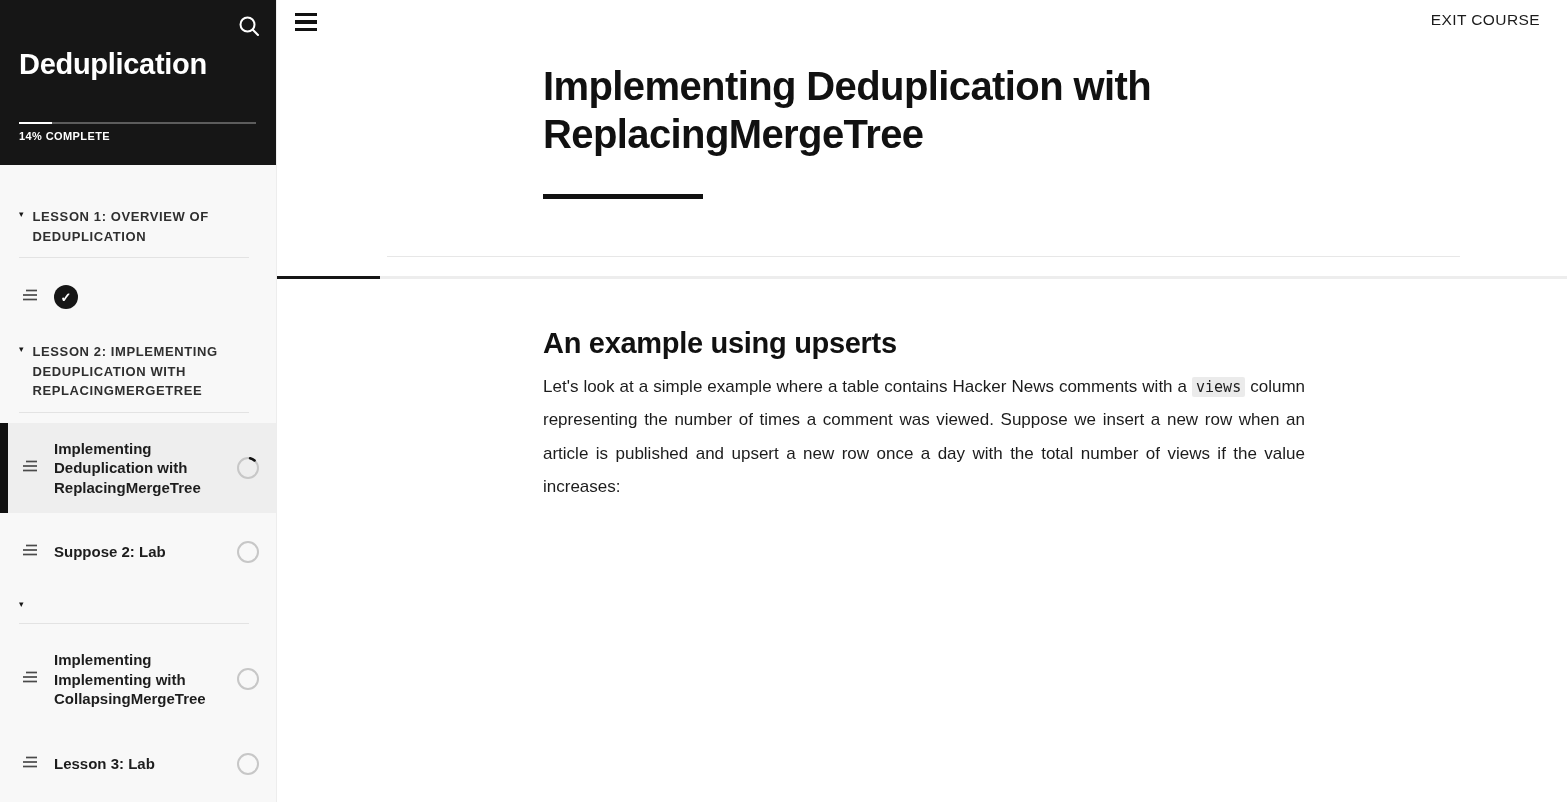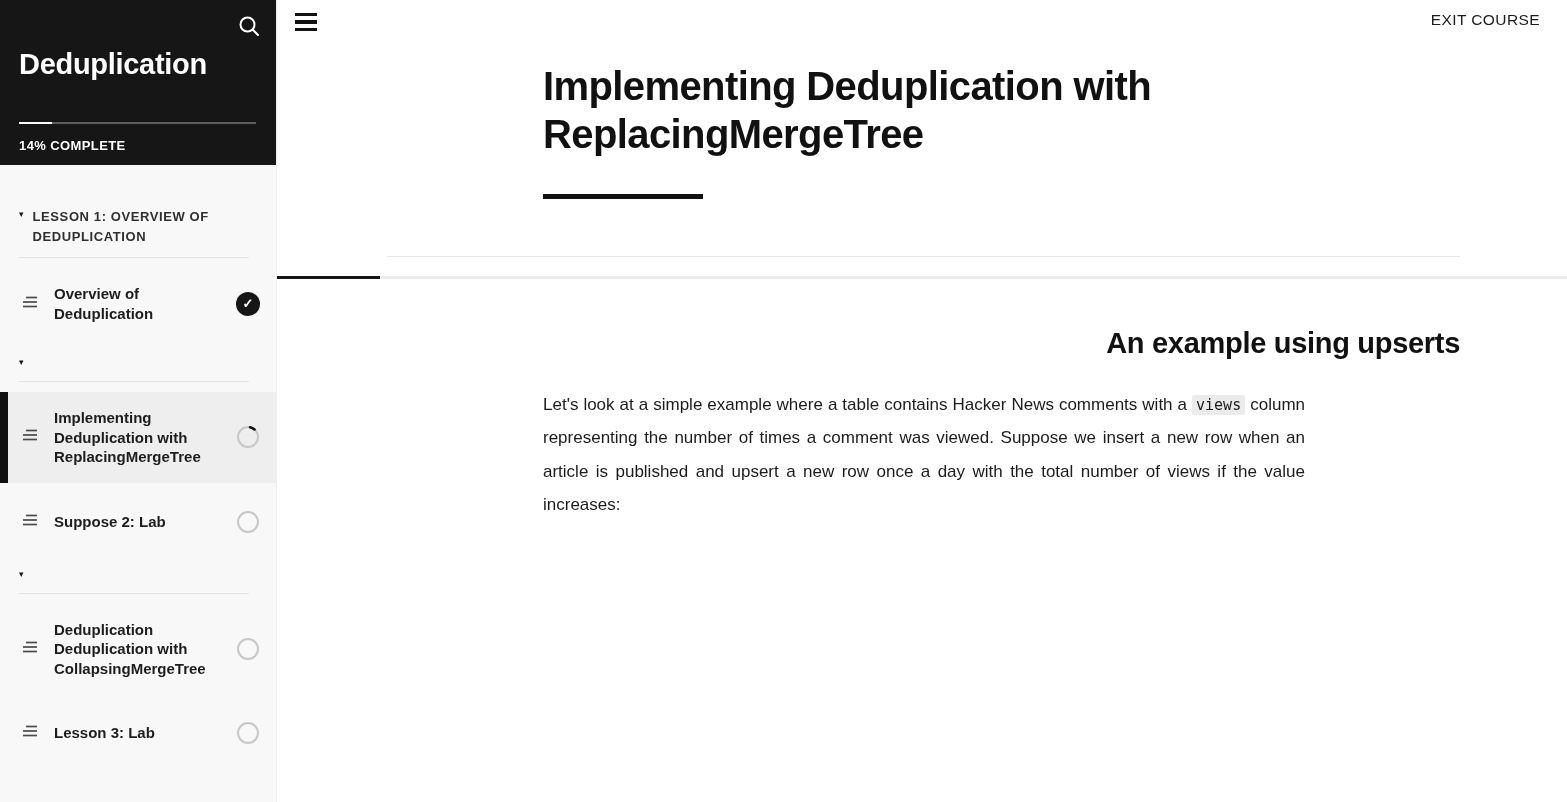--- a/index.html
+++ b/index.html
@@ -6,21 +6,21 @@
   html,body { width:1567px; height:802px; overflow:hidden; }
   body { display:flex; font-family:"Liberation Sans", sans-serif; background:#fff; color:#1c1c1c; }
 
   
   .sidebar { width:277px; height:802px; background:#f8f8f8; border-right:1px solid #ededed; flex:0 0 277px; overflow:hidden; }
   .sb-header { position:relative; height:165px; background:#161616; color:#fff; }
   .sb-search { position:absolute; top:14px; right:15px; width:24px; height:24px; cursor:pointer; }
   .sb-title { position:absolute; left:19px; top:48px; font-size:29px; font-weight:700; letter-spacing:-0.3px; }
   .sb-progress-track { position:absolute; left:19px; right:20px; top:122px; height:2px; background:#5c5c5c; }
   .sb-progress-fill { height:100%; background:#ffffff; }
-  .sb-progress-label { position:absolute; left:19px; top:138px; font-size:13px; font-weight:700; letter-spacing:0.4px; }
+  .sb-progress-label { position:absolute; left:19px; top:130px; font-size:11px; font-weight:700; letter-spacing:0.4px; }
 
   .sb-nav { padding-top:42px; }
   .sb-section { margin-bottom:16px; }
   .sb-section-header { display:flex; gap:9px; padding:0 26px 11px 19px; cursor:pointer; }
   .sb-tri { font-size:9px; color:#161616; line-height:15px; }
   .sb-section-label { font-size:13px; font-weight:700; letter-spacing:0.6px; color:#2f2f2f; line-height:1.5; text-transform:uppercase; }
   .sb-divider { height:1px; background:#e3e3e3; margin:0 27px 0 19px; }
 
   .sb-item { display:flex; align-items:center; gap:13px; padding:16px 16px 16px 19px; margin-top:10px; cursor:pointer; }
   .sb-item.active { background:#eeeeee; border-left:8px solid #111; padding-left:11px; }
@@ -37,24 +37,24 @@
   .exit-link { position:absolute; right:27px; top:11px; font-size:15.5px; letter-spacing:0.4px; color:#1b1b1b; text-decoration:none; cursor:pointer; }
 
   .reading-progress { position:absolute; left:0; right:0; top:276px; height:3px; background:#ededed; }
   .reading-progress-fill { height:100%; background:#161616; }
 
   .content { position:absolute; left:110px; top:0; width:1073px; }
   .col { margin-left:156px; width:762px; }
   .page-title { margin-top:62px; font-size:40px; font-weight:700; line-height:1.2; letter-spacing:-0.6px; color:#111; }
   .title-underline { margin:36px 0 0 156px; width:160px; height:5px; background:#111; }
   .para { margin-top:108px; font-size:17px; line-height:1.97; text-align:justify; color:#1c1c1c; }
-  .para.second { margin-top:28px; }
+  .para.second { margin-top:10px; }
   code.inline { font-family:"DejaVu Sans Mono", monospace; font-size:15px; background:#ebebeb; padding:1px 4px; border-radius:2px; color:#1c1c1c; }
   .content-divider { border:none; border-top:1px solid #e7e7e7; margin-top:57px; }
-  .section-heading { margin:70px 0 0 156px; font-size:29px; font-weight:700; letter-spacing:-0.3px; color:#111;text-align:right; }
+  .section-heading { margin:70px 0 0 156px; font-size:29px; font-weight:700; letter-spacing:-0.3px; color:#111; }
 </style>
 </head>
 <body>
 
 <aside class="sidebar">
   <div class="sb-header">
     <span class="sb-search">
       <svg viewBox="0 0 24 24" width="24" height="24">
           <circle cx="10.5" cy="10.5" r="7" fill="none" stroke="#fff" stroke-width="2"></circle>
           <line x1="15.8" y1="15.8" x2="21" y2="21" stroke="#fff" stroke-width="2" stroke-linecap="round"></line>
@@ -76,28 +76,28 @@
       </div>
       <div class="sb-divider"></div>
       <div class="sb-item">
         <span class="doc-icon">
           <svg viewBox="0 0 22 22" width="22" height="22">
               <line x1="7" y1="6.5" x2="18" y2="6.5" stroke="#4a4a4a" stroke-width="1.7"></line>
               <line x1="4" y1="11" x2="18" y2="11" stroke="#4a4a4a" stroke-width="1.7"></line>
               <line x1="4" y1="15.5" x2="18" y2="15.5" stroke="#4a4a4a" stroke-width="1.7"></line>
             </svg>
         </span>
-        <span class="sb-item-label">Overview of Deduplication</span>
         <span class="status check-circle">✓</span>
       </div>
     </div>
 
     <div class="sb-section">
       <div class="sb-section-header">
         <span class="sb-tri">▾</span>
+        <span class="sb-section-label">LESSON 2: IMPLEMENTING DEDUPLICATION WITH REPLACINGMERGETREE</span>
       </div>
       <div class="sb-divider"></div>
       <div class="sb-item active">
         <span class="doc-icon">
           <svg viewBox="0 0 22 22" width="22" height="22">
               <line x1="7" y1="6.5" x2="18" y2="6.5" stroke="#4a4a4a" stroke-width="1.7"></line>
               <line x1="4" y1="11" x2="18" y2="11" stroke="#4a4a4a" stroke-width="1.7"></line>
               <line x1="4" y1="15.5" x2="18" y2="15.5" stroke="#4a4a4a" stroke-width="1.7"></line>
             </svg>
         </span>
@@ -132,21 +132,21 @@
       </div>
       <div class="sb-divider"></div>
       <div class="sb-item">
         <span class="doc-icon">
           <svg viewBox="0 0 22 22" width="22" height="22">
               <line x1="7" y1="6.5" x2="18" y2="6.5" stroke="#4a4a4a" stroke-width="1.7"></line>
               <line x1="4" y1="11" x2="18" y2="11" stroke="#4a4a4a" stroke-width="1.7"></line>
               <line x1="4" y1="15.5" x2="18" y2="15.5" stroke="#4a4a4a" stroke-width="1.7"></line>
             </svg>
         </span>
-        <span class="sb-item-label">Deduplication Deduplication with CollapsingMergeTree</span>
+        <span class="sb-item-label">Implementing Implementing with CollapsingMergeTree</span>
         <span class="status">
           <svg viewBox="0 0 24 24" width="24" height="24">
               <circle cx="12" cy="12" r="10" fill="none" stroke="#c7c7c7" stroke-width="2"></circle>
             </svg>
         </span>
       </div>
       <div class="sb-item">
         <span class="doc-icon">
           <svg viewBox="0 0 22 22" width="22" height="22">
               <line x1="7" y1="6.5" x2="18" y2="6.5" stroke="#4a4a4a" stroke-width="1.7"></line>

